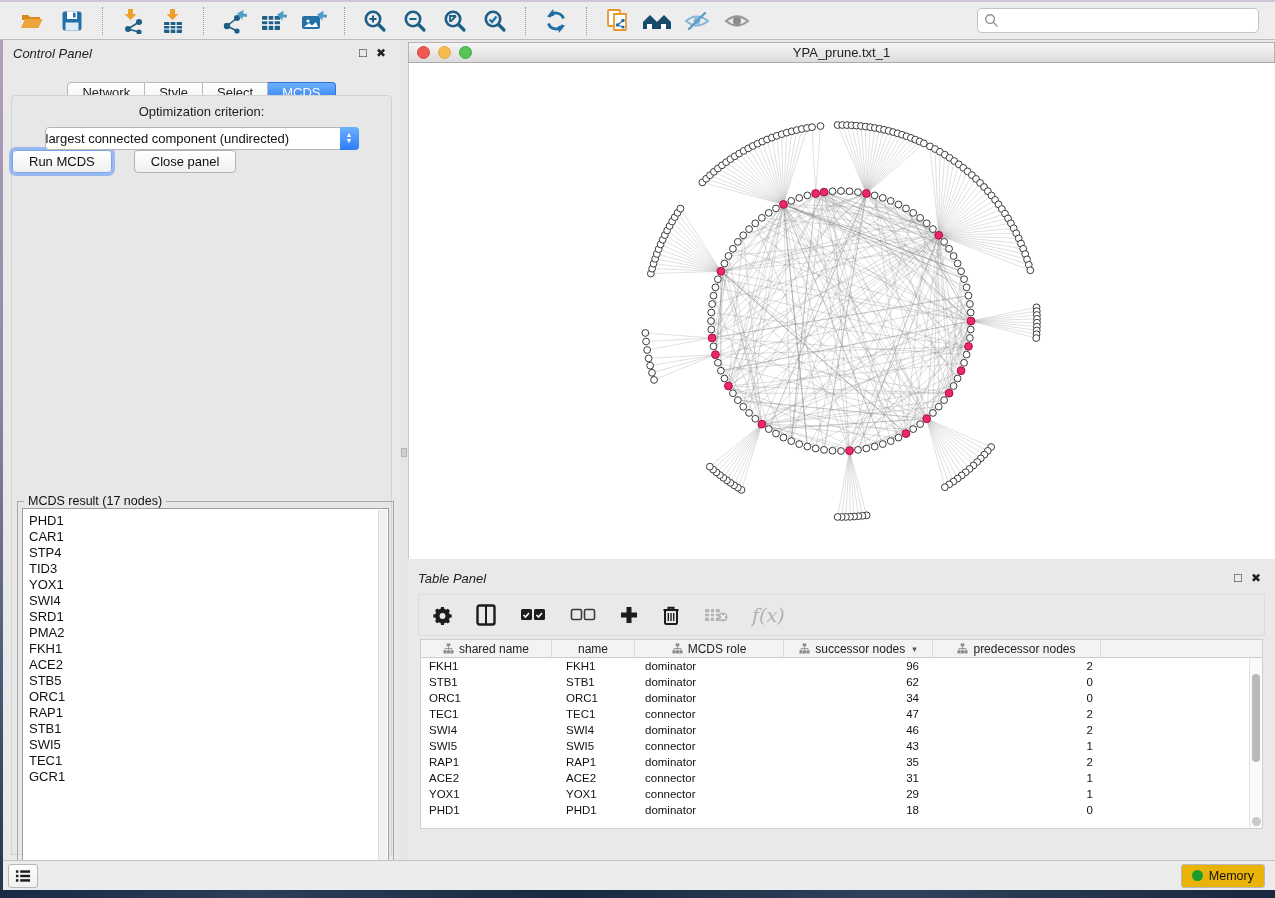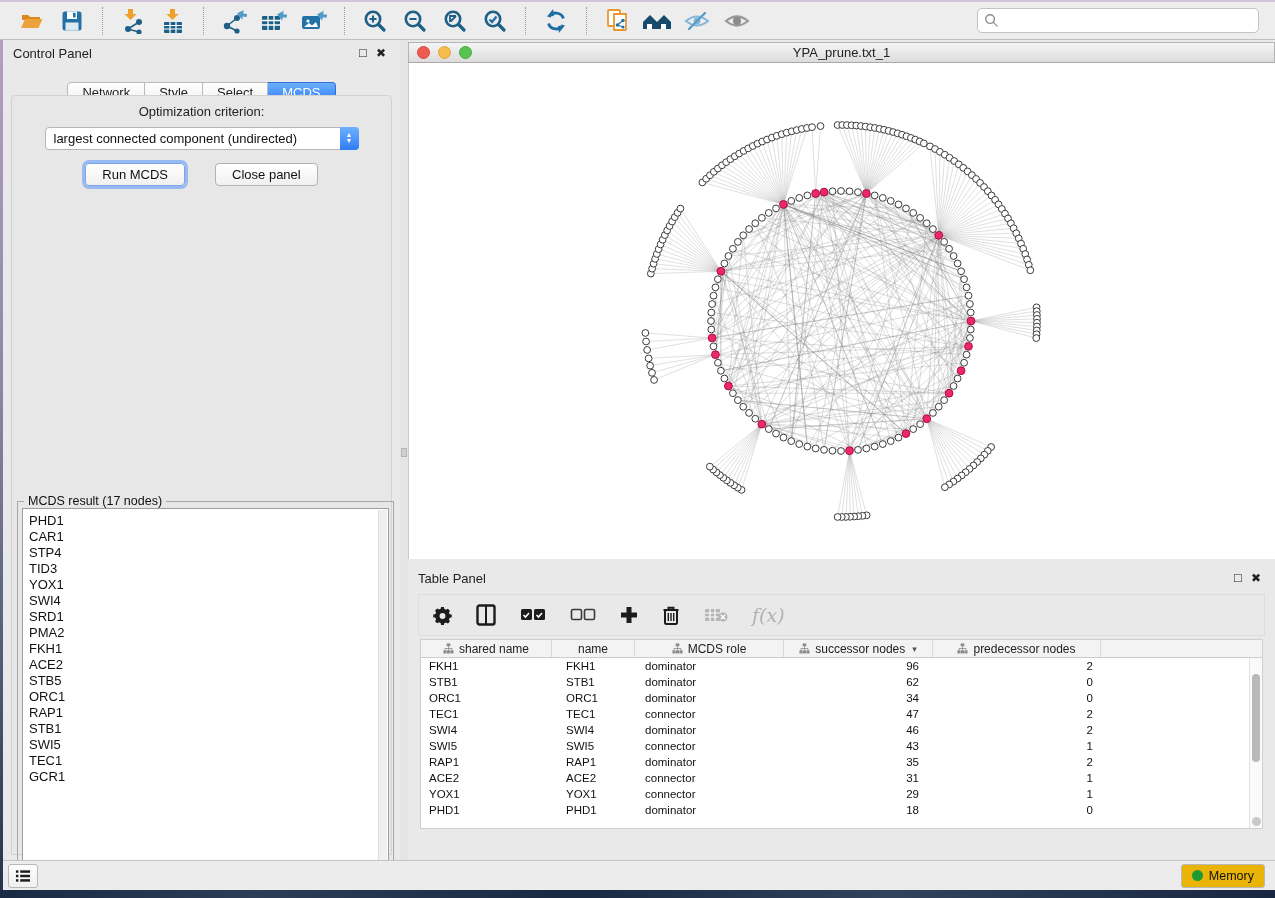--- a/index.html
+++ b/index.html
@@ -21,41 +21,41 @@
   .tb-btn svg{display:block;}
   .tb-spacer{flex:1;}
   .searchbox{position:relative;width:282px;height:25px;margin-right:10px;}
   .searchbox input{width:100%;height:100%;border:1px solid #c3c3c3;border-radius:5px;background:#fff;
     padding:0 8px 0 26px;font-size:13px;outline:none;}
   .searchbox .mag{position:absolute;left:7px;top:5px;}
 
   
   .control-panel{position:absolute;left:3px;top:40px;width:397px;height:820px;background:#e9e9e9;}
   .panel-head{height:26px;display:flex;align-items:center;padding:0 10px;}
-  .panel-title{font-size:13px;color:#222;}
+  .panel-title{font-size:13px;color:#222;font-style:italic;}
   .panel-head .spacer{flex:1;}
   .wicon{font-size:12px;color:#222;width:18px;text-align:center;line-height:18px;}
   .wicon.square{font-size:13px;}
   .cp-tabs{display:flex;justify-content:center;margin-top:16px;}
   .seg{display:flex;}
   .seg .tab{height:21px;padding:0 14px;font-size:13px;background:linear-gradient(#ffffff,#f2f2f2);
     border:1px solid #b9b9b9;border-left:none;display:flex;align-items:center;color:#222;}
   .seg .tab:first-child{border-left:1px solid #b9b9b9;border-radius:4px 0 0 4px;}
   .seg .tab:last-child{border-radius:0 4px 4px 0;}
   .seg .tab.selected{background:linear-gradient(#6cb0fd,#2f7cf6);border-color:#2f6fd9;color:#fff;}
   .cp-body{position:absolute;left:8px;top:55px;width:381px;height:760px;background:#e7e7e7;
     border:1px solid #d2d2d2;border-radius:4px 4px 0 0;}
   .opt-label{text-align:center;font-size:13px;color:#222;margin-top:8px;}
   .dropdown{position:relative;margin:8px auto 0;width:314px;height:23px;background:#fff;
     border:1px solid #b6b6b6;border-radius:4px;display:flex;align-items:center;}
-  .dropdown .val{font-size:13px;color:#111;padding-left:8px;flex:1;white-space:nowrap;overflow:hidden;}
+  .dropdown .val{font-size:13px;color:#111;flex:1;white-space:nowrap;overflow:hidden;}
   .dropdown .stepper{width:19px;height:23px;margin:-1px -1px 0 0;border-radius:0 4px 4px 0;
     background:linear-gradient(#6db1fd,#2f7cf6);display:flex;flex-direction:column;align-items:center;justify-content:center;color:#fff;}
   .dropdown .stepper span{font-size:7px;line-height:6px;}
-  .btn-row{display:flex;justify-content:center;gap:30px;margin-top:13px;}
+  .btn-row{display:flex;gap:22px;}
   .pbtn{height:23px;padding:0 16px;font-size:13px;color:#111;background:linear-gradient(#ffffff,#f0f0f0);
     border:1px solid #b3b3b3;border-radius:4px;}
   .pbtn.focused{box-shadow:0 0 0 3px rgba(90,150,250,.55);border-color:#7aa6e8;}
   .groupbox{position:absolute;left:5px;top:405px;width:377px;height:372px;border:1px solid #a8a8a8;}
   .groupbox .gb-label{position:absolute;left:6px;top:-8px;background:#e7e7e7;padding:0 4px;font-size:12.5px;color:#111;}
   .gb-list{position:absolute;left:4px;top:6px;right:4px;bottom:4px;background:#fff;border:1px solid #9e9e9e;overflow:hidden;}
   .gb-scroll{position:absolute;top:1px;right:1px;bottom:1px;width:9px;background:#f0f0f0;border-left:1px solid #dcdcdc;}
   .gb-item{font-size:13px;color:#111;line-height:16px;padding-left:6px;}
   .gb-items{padding-top:4px;}
 

